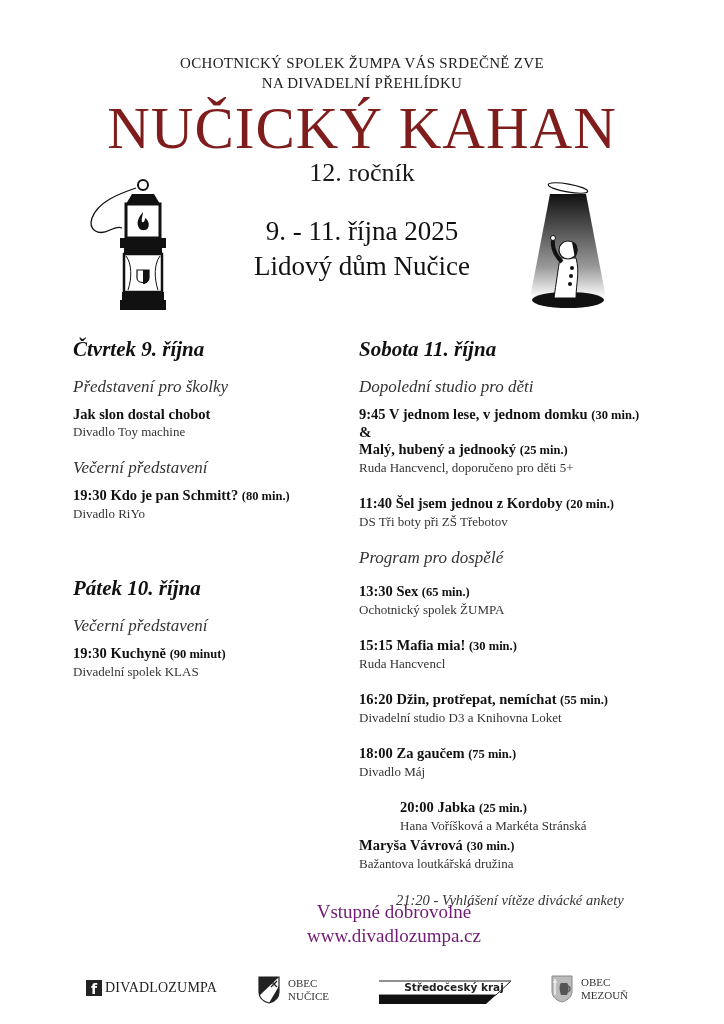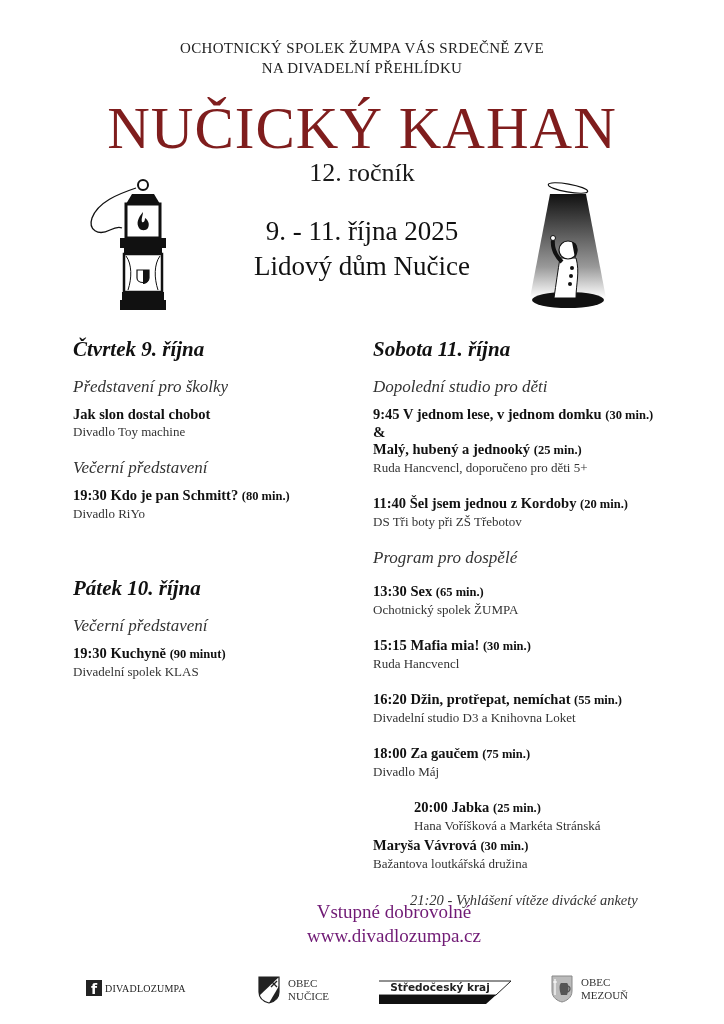--- a/index.html
+++ b/index.html
@@ -3,54 +3,54 @@
   <meta charset="utf-8">
   <style>
     html, body { margin: 0; padding: 0; background: #ffffff; }
     body {
       width: 724px; height: 1024px; position: relative; overflow: hidden;
       font-family: "Liberation Serif", "DejaVu Serif", serif; color: #1a1a1a;
     }
     .abs { position: absolute; }
     .center { text-align: center; left: 0; width: 724px; }
 
-    .invite { top: 38px; font-size: 15px; letter-spacing: 0.3px; line-height: 20px; color: #222; }
+    .invite { top: 53px; font-size: 15px; letter-spacing: 0.3px; line-height: 20px; color: #222; }
     .title { top: 92px; font-size: 59px; line-height: 72px; letter-spacing: 1px; color: #7f1d1d; }
     .edition { top: 160px; font-size: 26px; line-height: 26px; }
     .dates { top: 214px; font-size: 27px; line-height: 35px; color: #111; }
 
     .lantern { left: 88px; top: 178px; width: 100px; height: 136px; }
     .spotlight { left: 520px; top: 180px; width: 96px; height: 132px; }
 
     .col { position: absolute; }
     .col-left { left: 73px; top: 335px; width: 280px; }
-    .col-right { left: 373px; top: 335px; width: 330px; }
+    .col-right { left: 359px; top: 335px; width: 330px; }
 
     .day { font-style: italic; font-weight: bold; font-size: 21px; line-height: 28px; margin: 0 0 14px 0; color: #111; }
     .section { font-style: italic; font-size: 17px; line-height: 20px; margin: 0 0 8px 0; color: #333; }
     .show { margin: 0 0 18px 0; }
     .show .name { font-weight: bold; font-size: 14.5px; line-height: 18px; color: #111; }
     .show .dur { font-weight: bold; font-size: 12.5px; }
     .show .perf { font-size: 13px; line-height: 17px; color: #333; }
     .amp { font-weight: bold; font-size: 15px; line-height: 16px; color: #111; }
     .tight { margin-bottom: 2px; margin-left: 41px; }
     .closing { font-style: italic; font-size: 14.5px; line-height: 20px; color: #333; margin-left: 37px; }
 
     .entry { top: 900px; font-size: 19px; line-height: 24px; color: #701a75; padding-left: 32px; }
 
     .logos { top: 972px; left: 0; width: 724px; height: 40px; }
     .logo { position: absolute; display: flex; align-items: center; }
     .fb { left: 86px; top: 8px; }
     .fb-icon { width: 16px; height: 16px; background: #222; color: #fff; font-family: "DejaVu Sans", sans-serif; font-weight: bold; font-size: 14px; line-height: 18px; text-align: center; margin-right: 3px; }
-    .fb-label { font-size: 10px; color: #222; letter-spacing: 0.2px; text-align: right; }
+    .fb-label { font-size: 14px; color: #222; letter-spacing: 0.2px; text-align: right; }
     .nucice { left: 258px; top: 4px; }
     .crest { width: 22px; height: 28px; margin-right: 8px; }
     .obec-label { font-size: 11px; line-height: 13px; color: #333; }
     .kraj { left: 378px; top: 8px; width: 134px; height: 24px; }
-    .kraj-text { position: absolute; left: 0; top: 0; width: 124px; height: 15px; font-family: "DejaVu Sans", sans-serif; font-weight: bold; font-size: 10.5px; line-height: 14px; text-align: center; color: #222; }
+    .kraj-text { position: absolute; left: 14px; top: 0; width: 124px; height: 15px; font-family: "DejaVu Sans", sans-serif; font-weight: bold; font-size: 10.5px; line-height: 14px; text-align: center; color: #222; }
     .mezoun { left: 551px; top: 3px; }
   </style>
 </head>
 <body>
 
 <div class="abs center invite">
   <div>OCHOTNICKÝ SPOLEK ŽUMPA VÁS SRDEČNĚ ZVE</div>
   <div>NA DIVADELNÍ PŘEHLÍDKU</div>
 </div>
 <div class="abs center title">NUČICKÝ KAHAN</div>

